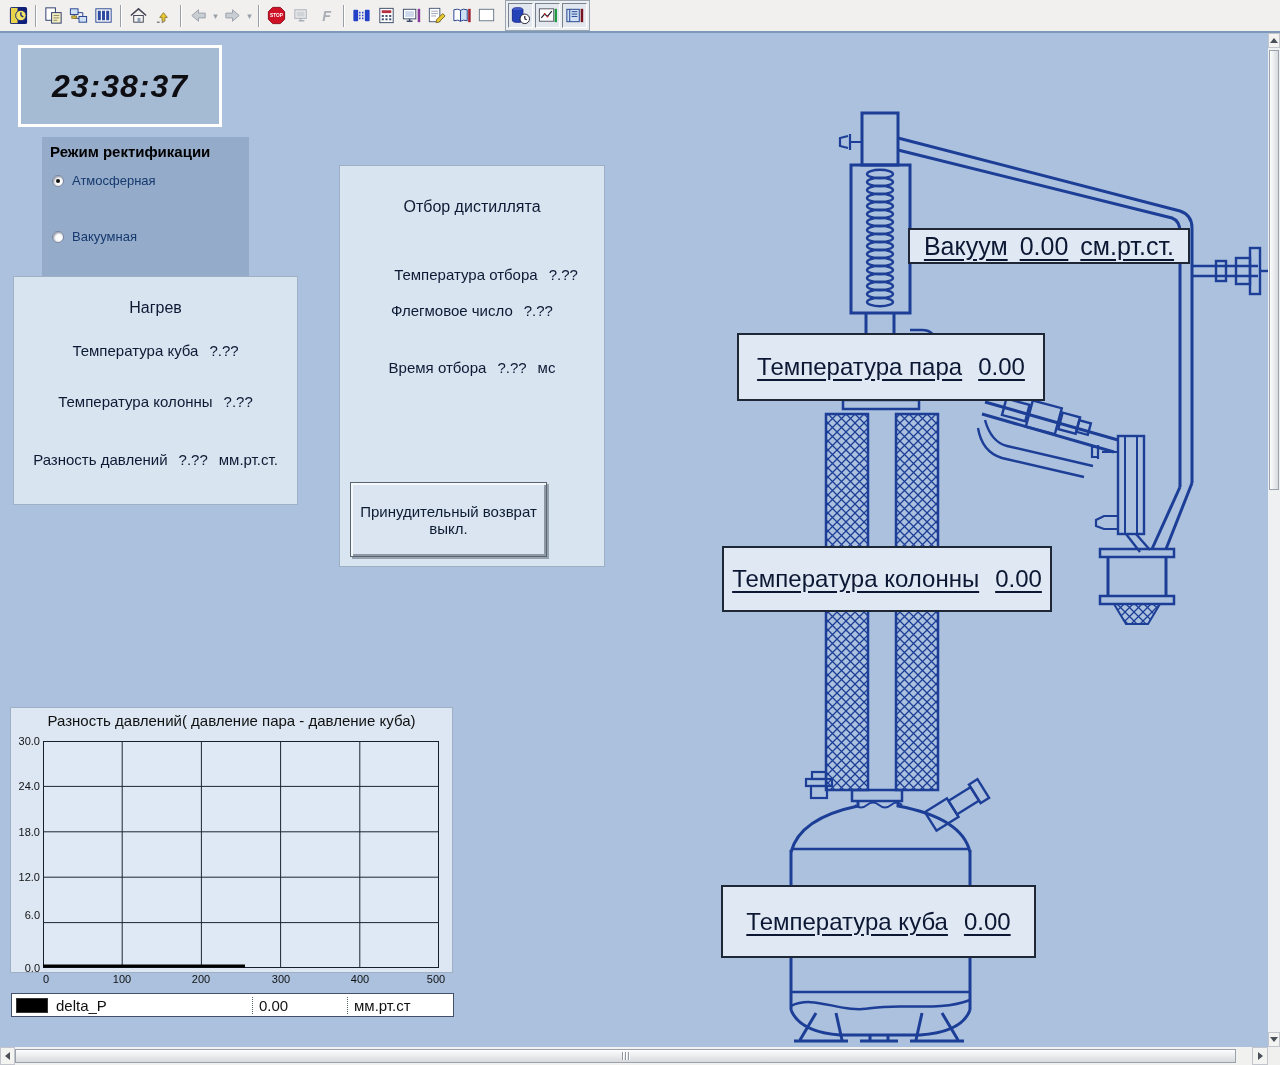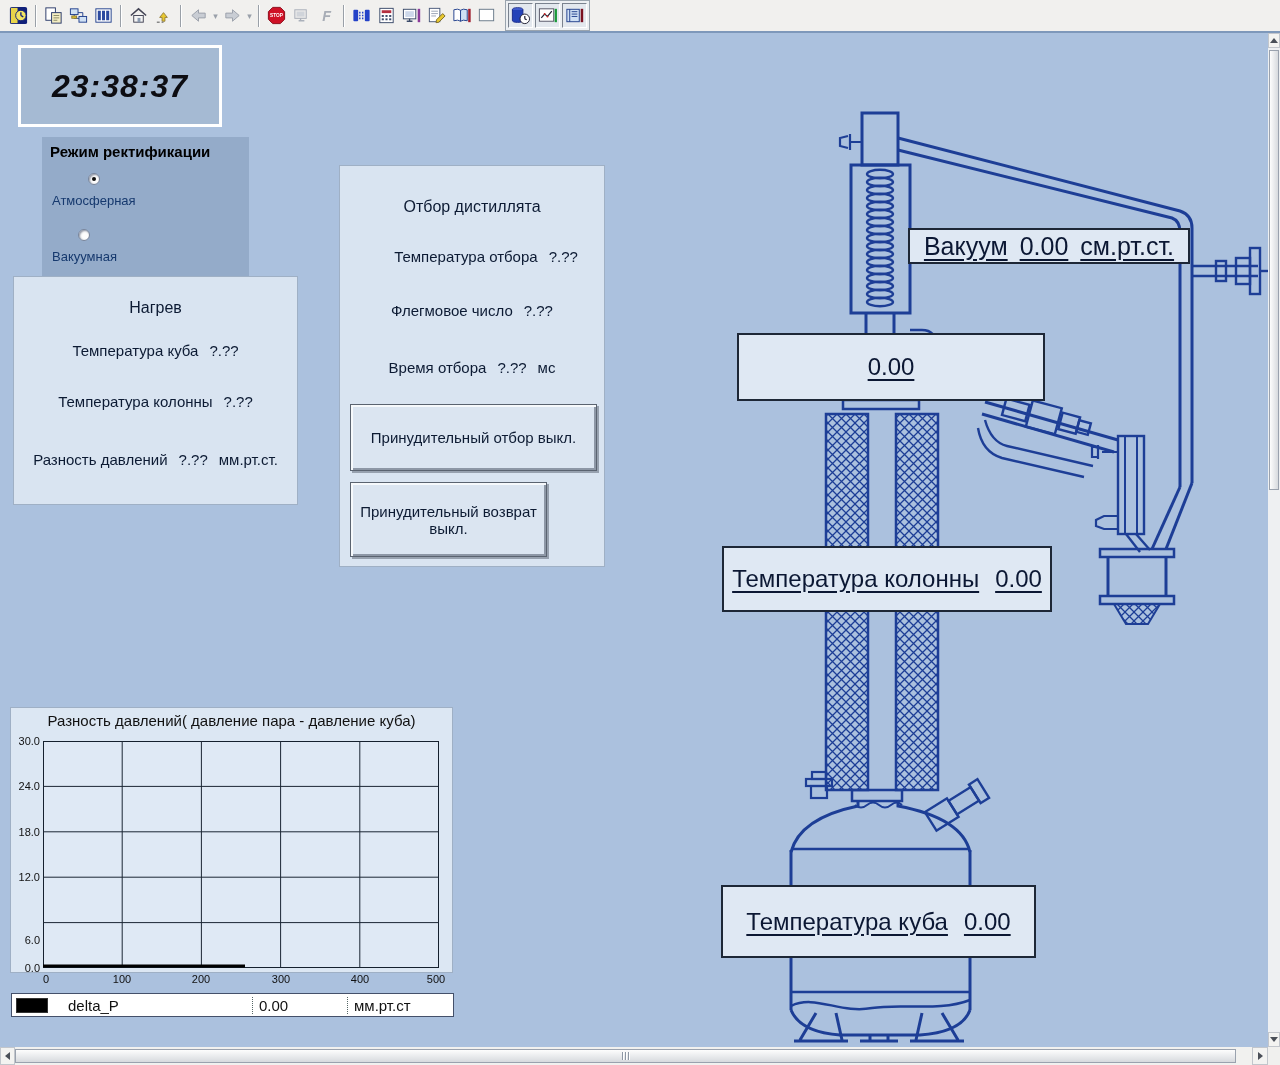--- a/index.html
+++ b/index.html
@@ -26,21 +26,21 @@
   
   .clock { position:absolute; left:18px; top:45px; width:204px; height:82px;
            background:#a5bad3; border:3px solid #ffffff;
            display:flex; align-items:center; justify-content:center;
            font-size:32px; font-weight:bold; font-style:italic; color:#0d0d12; letter-spacing:1px; }
 
   
   .mode { position:absolute; left:42px; top:137px; width:207px; height:164px; background:#94abc9; }
   .mode-title { position:absolute; left:8px; top:6px; font-size:15px; font-weight:bold; color:#000; }
   .opt { position:absolute; left:10px; display:flex; align-items:center; gap:8px;
-         font-size:13px; color:#16396e;flex-direction:column; }
+         font-size:13px; color:#16396e; }
   .radio { width:12px; height:12px; border-radius:50%; background:#fdfdfd;
            border:1px solid #70records; border:1px solid #76839a;
            box-shadow:inset 1px 1px 2px rgba(50,60,85,.55); position:relative; flex:0 0 auto; }
   .radio.checked::after { content:""; position:absolute; left:3px; top:3px; width:4px; height:4px;
                           border-radius:50%; background:#101010; }
 
   
   .panel { position:absolute; background:#d9e4f1; border:1px solid #9fb0c5; color:#0c1a33; }
   .ptitle { position:absolute; left:0; width:100%; text-align:center; font-size:16px; }
   .prow { position:absolute; left:0; width:100%; display:flex; justify-content:center; gap:11px;
@@ -54,21 +54,21 @@
   .chart { position:absolute; left:10px; top:707px; width:443px; height:266px;
            background:#dce7f3; border:1px solid #9fb0c5; }
   .chart-title { position:absolute; top:4px; left:0; width:100%; text-align:center;
                  font-size:15px; color:#111; }
   .plot { position:absolute; left:32px; top:33px; }
   .ytick { position:absolute; left:0px; width:29px; text-align:right; font-size:11px; color:#111; }
   .xtick { position:absolute; top:265px; width:30px; text-align:center; font-size:11px; color:#111; }
   .legend { position:absolute; left:0; top:285px; width:443px; height:24px; background:#ffffff;
             border:1px solid #44506a; display:flex; align-items:center; font-size:15px; color:#111; }
   .lg-sw { width:32px; height:15px; margin-left:4px; border:1px solid #333; }
-  .lg-name { flex:1; padding-left:20px; }
+  .lg-name { flex:1; padding-left:8px; }
   .lg-val { width:95px; border-left:1px dotted #566; padding-left:6px; }
   .lg-unit { width:106px; border-left:1px dotted #566; padding-left:6px; }
 
   
   .dlabel { position:absolute; background:#dfe8f3; border:2px solid #1d2736;
             display:flex; align-items:center; justify-content:center; gap:16px;
             font-size:24px; color:#0b1733; z-index:5; }
   .dlabel span { text-decoration:underline; text-underline-offset:4px; }
   #lab-vacuum { left:908px; top:228px; width:282px; height:36px; font-size:25px; gap:12px; }
   #lab-para    { left:737px; top:333px; width:308px; height:68px; }
@@ -285,36 +285,35 @@
   </div>
   <div class="prow" style="top:174px;">
     <span>Разность давлений</span>
     <span>?.??</span>
     <span>мм.рт.ст.</span>
   </div>
 </div>
 
 <div class="panel" style="left:339px;top:165px;width:266px;height:402px;">
   <div class="ptitle" style="top:32px;">Отбор дистиллята</div>
-  <div class="prow" style="top:82px;padding-left:28px;">
+  <div class="prow" style="top:100px;padding-left:28px;">
     <span>Температура отбора</span>
     <span>?.??</span>
 
   </div>
   <div class="prow" style="top:136px;">
     <span>Флегмовое число</span>
     <span>?.??</span>
 
   </div>
   <div class="prow" style="top:193px;">
     <span>Время отбора</span>
     <span>?.??</span>
     <span>мс</span>
   </div>
-  <button class="pbtn" style="left:10px;top:238px;width:247px;height:67px;">Принудительный отбор выкл.</button>
   <button class="pbtn" style="left:10px;top:316px;width:197px;height:75px;">Принудительный возврат выкл.</button>
 </div>
 
 <div class="chart">
   <div class="chart-title">Разность давлений( давление пара - давление куба)</div>
   <svg class="plot" width="396" height="227">
     <rect x="0.5" y="0.5" width="395" height="226" fill="#dfe9f5" stroke="#15202e" stroke-width="1"></rect>
     <g stroke="#1b2634" stroke-width="1">
       <line x1="79.2" y1="0" x2="79.2" y2="227"></line>
         <line x1="158.4" y1="0" x2="158.4" y2="227"></line>
@@ -324,21 +323,21 @@
         <line x1="0" y1="90.8" x2="396" y2="90.8"></line>
       <line x1="0" y1="136.2" x2="396" y2="136.2"></line>
         <line x1="0" y1="181.6" x2="396" y2="181.6"></line>
     </g>
     <polyline id="trace" points="0.0,225.0 202.0,225.0" fill="none" stroke-width="3" stroke="#000000"></polyline>
   </svg>
   <span class="ytick" style="top:27px;">30.0</span>
   <span class="ytick" style="top:72px;">24.0</span>
   <span class="ytick" style="top:118px;">18.0</span>
   <span class="ytick" style="top:163px;">12.0</span>
-  <span class="ytick" style="top:226px;">6.0</span>
+  <span class="ytick" style="top:201px;">6.0</span>
   <span class="ytick" style="top:254px;">0.0</span>
   <span class="xtick" style="left:20px;">0</span>
   <span class="xtick" style="left:96px;">100</span>
   <span class="xtick" style="left:175px;">200</span>
   <span class="xtick" style="left:255px;">300</span>
   <span class="xtick" style="left:334px;">400</span>
   <span class="xtick" style="left:410px;">500</span>
   <div class="legend">
     <span class="lg-sw" style="background: rgb(0, 0, 0);"></span>
     <span class="lg-name">delta_P</span>
@@ -454,20 +453,21 @@
     </g>
   </g>
 </svg>
 
 <div class="dlabel" id="lab-vacuum">
   <span>Вакуум</span>
   <span>0.00</span>
   <span>см.рт.ст.</span>
 </div>
 <div class="dlabel" id="lab-para">
+  <span>Температура пара</span>
   <span>0.00</span>
 </div>
 <div class="dlabel" id="lab-kolonny">
   <span>Температура колонны</span>
   <span>0.00</span>
 </div>
 <div class="dlabel" id="lab-kuba">
   <span>Температура куба</span>
   <span>0.00</span>
 </div>

